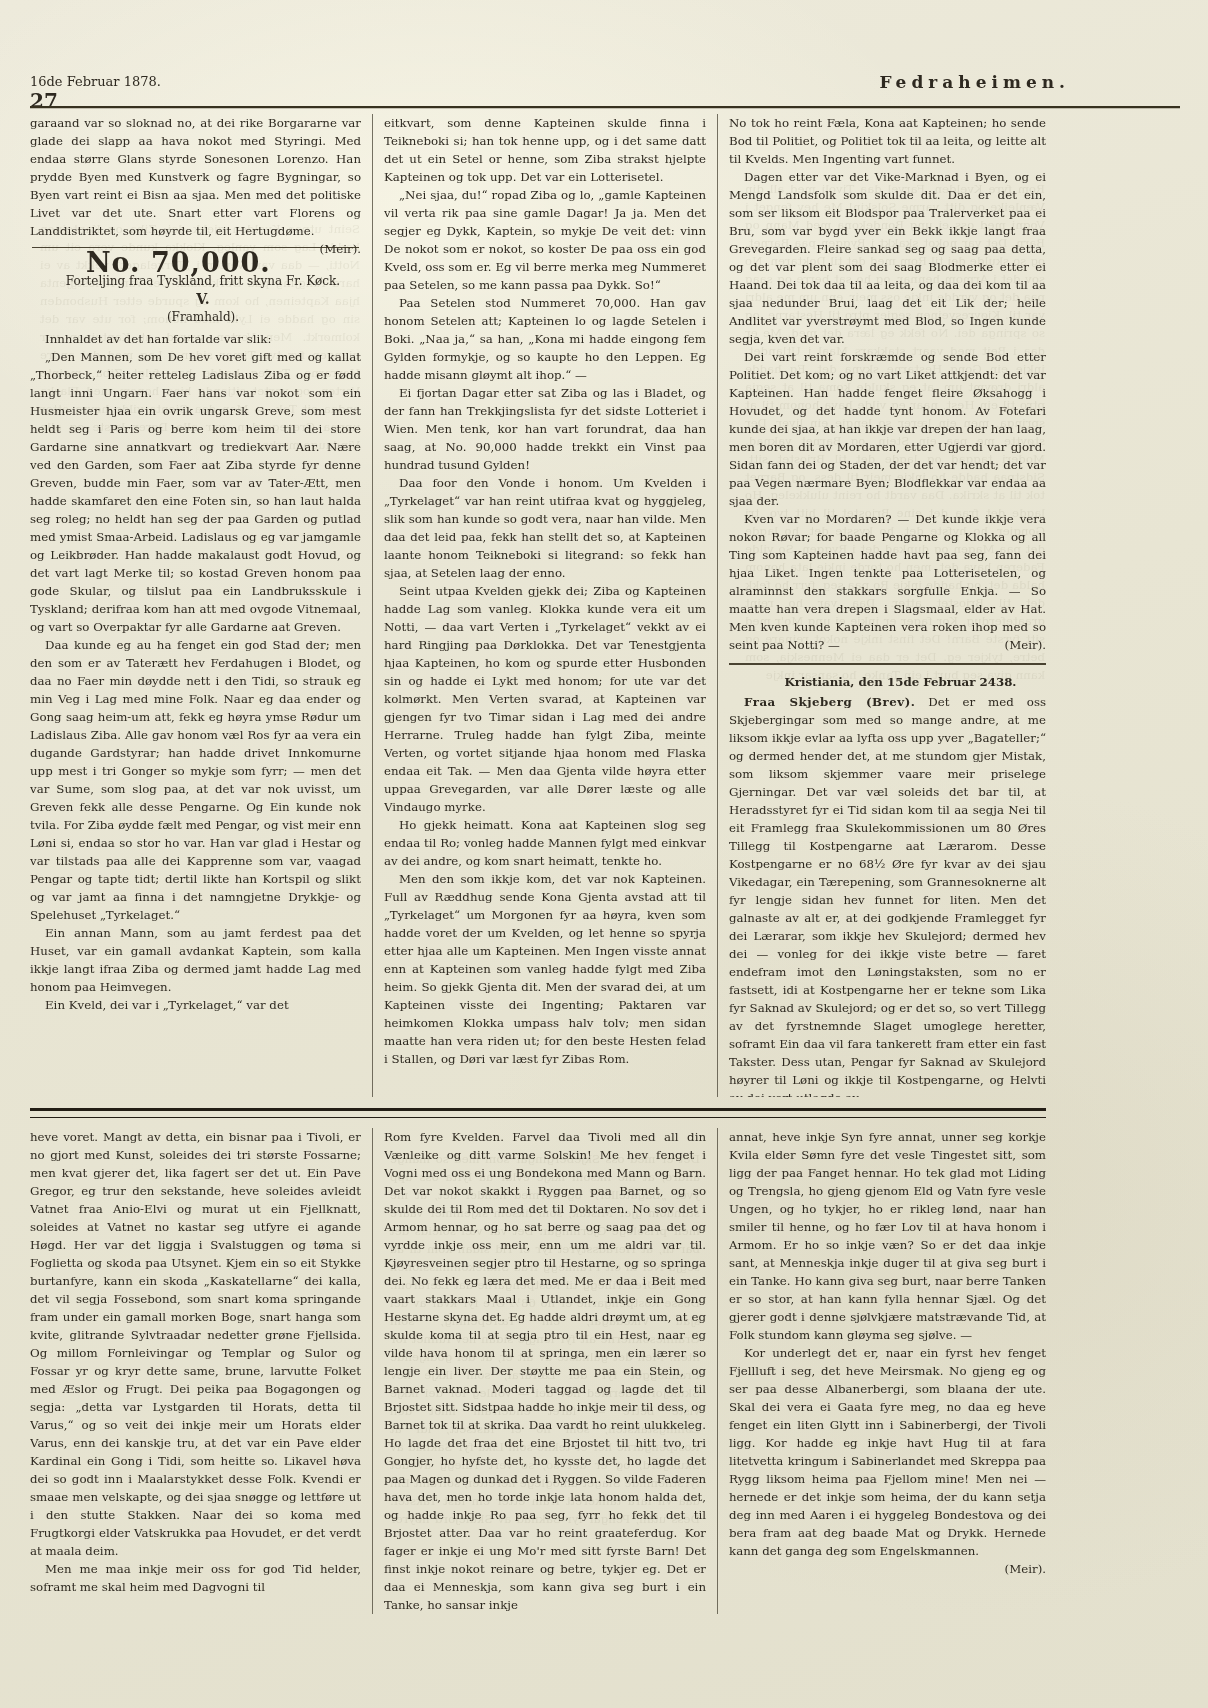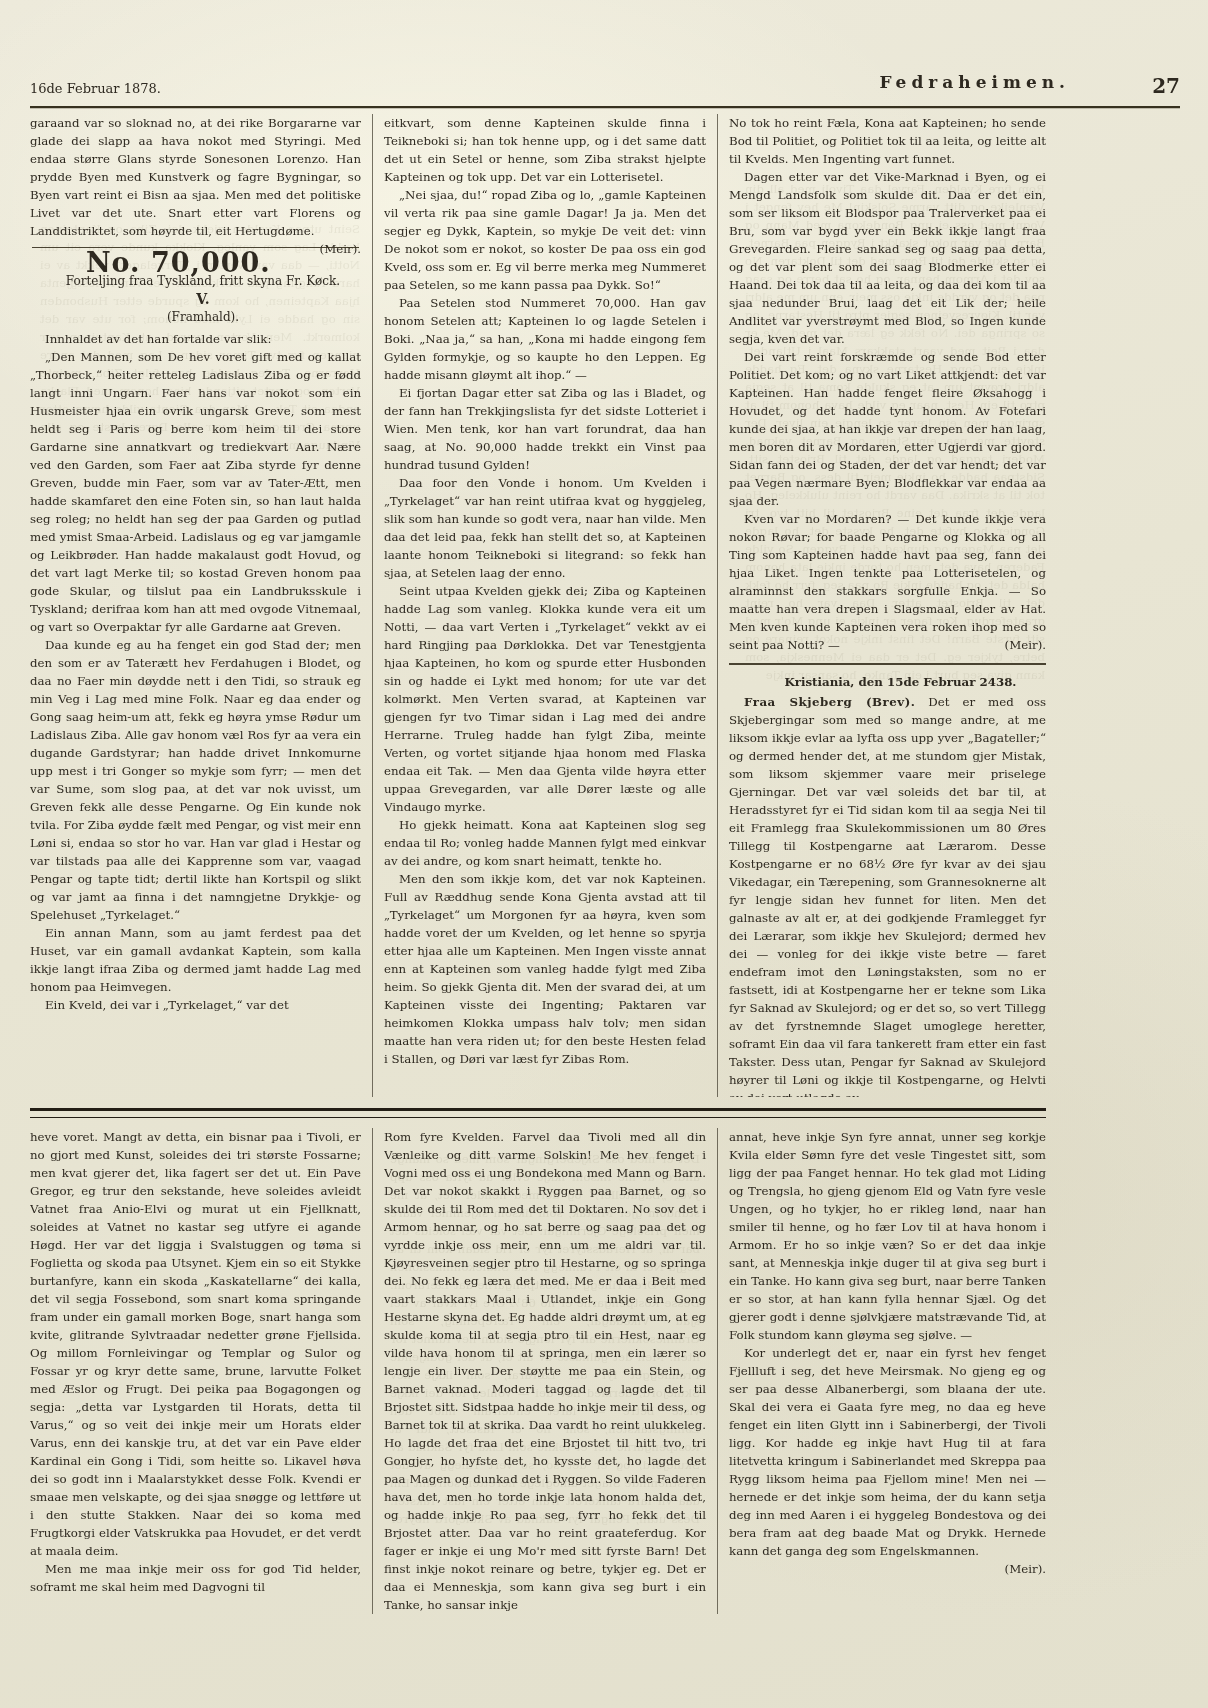--- a/index.html
+++ b/index.html
@@ -16,20 +16,21 @@
       radial-gradient(ellipse 900px 500px at 35% 12%, rgba(255,253,238,.55), rgba(255,253,238,0) 60%),
       radial-gradient(ellipse 700px 600px at 80% 70%, rgba(210,204,180,.35), rgba(210,204,180,0) 70%),
       linear-gradient(160deg,#edeadb 0%, #e8e5d3 45%, #e3e0cd 100%);
     color:#2e2920;
   }
   
   .header{
     position:absolute;left:30px;right:28px;top:74px;height:26px;
     display:flex;align-items:baseline;justify-content:space-between;
     font-size:13px;
+    flex-direction:column;
   }
   .masthead{
     font-size:17px;font-weight:bold;letter-spacing:5px;
     position:absolute;left:0;right:110px;text-align:right;top:-2px;
   }
   .pageno{font-size:20px;font-weight:bold;}
   .header-rule{
     position:absolute;left:30px;right:28px;top:106px;height:2px;
     background:#37311f;box-shadow:0 1px 0 rgba(55,49,31,.25);
   }

